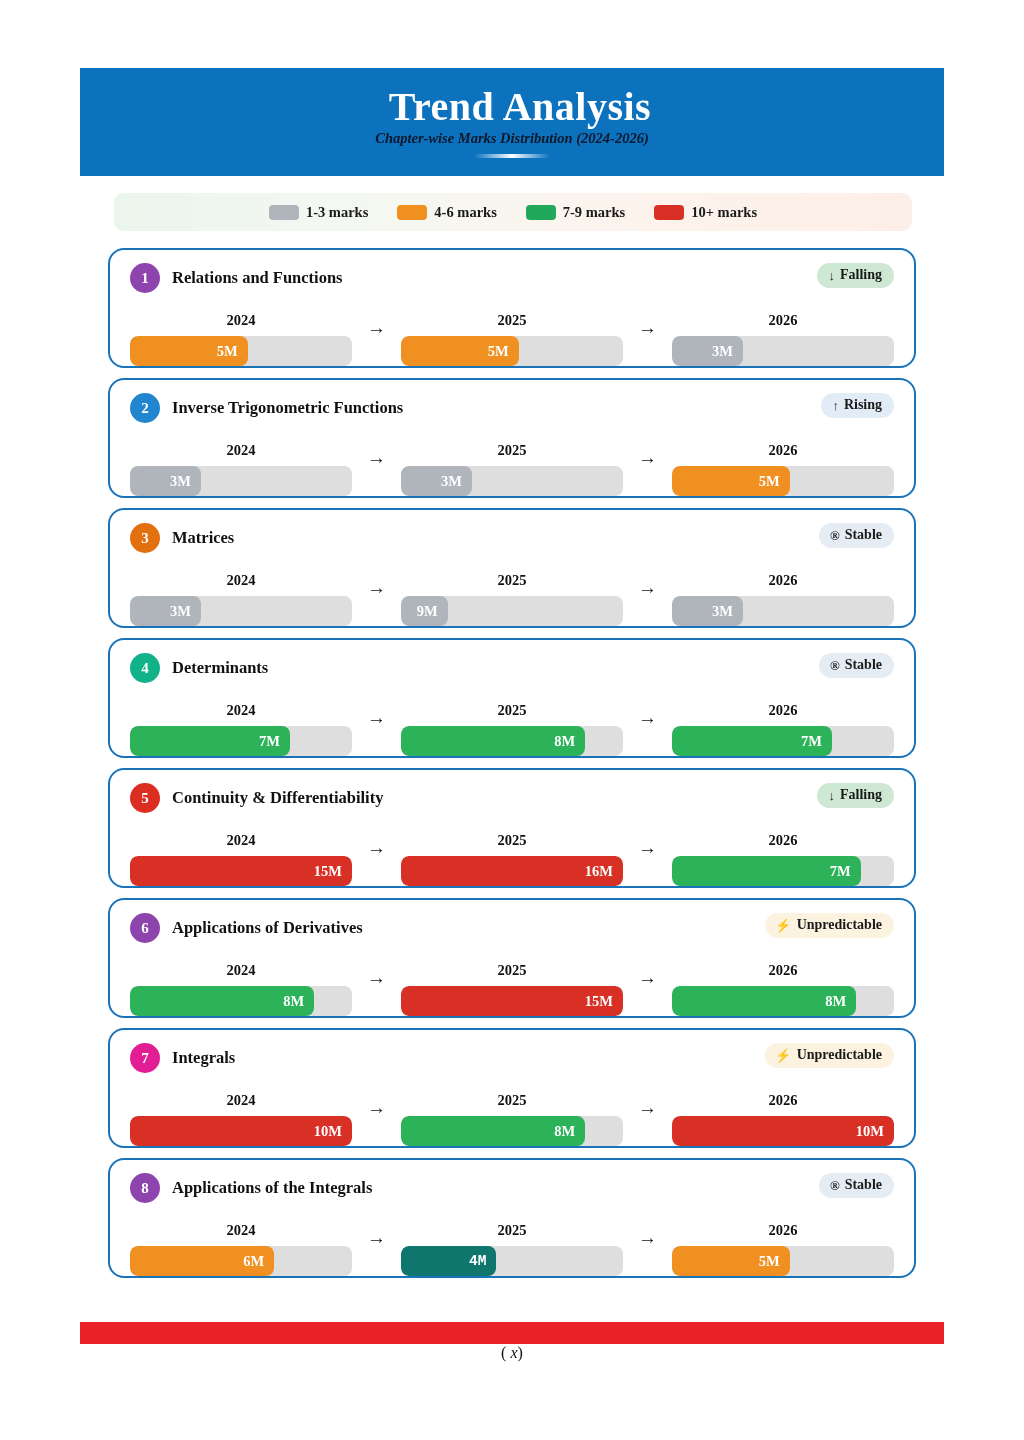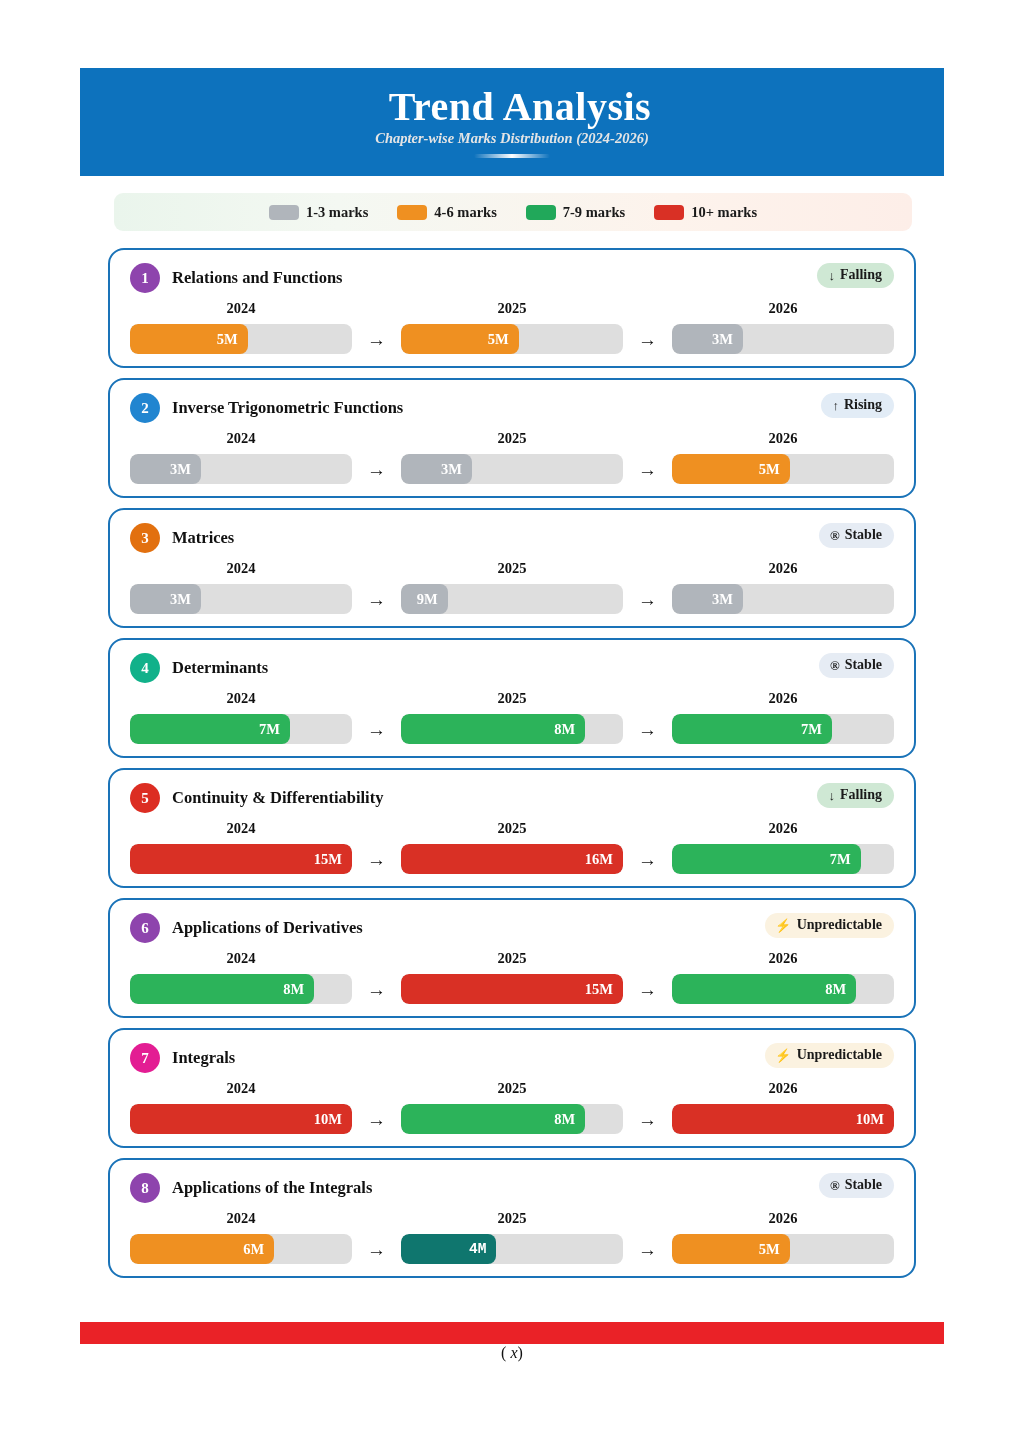--- a/index.html
+++ b/index.html
@@ -33,21 +33,21 @@
     color: #ffffff;
     letter-spacing: 0.5px;
     line-height: 1.05;
     margin: 0 0 2px 16px;
   }
   .header-sub {
     font-family: "Liberation Serif", "DejaVu Serif", serif;
     font-style: italic;
     font-weight: 700;
     font-size: 14.5px;
-    color: #e5e5e5;
+    color: #0f172a;
     margin: 0;
   }
   .header-rule {
     margin-top: 7px;
     width: 76px; height: 4px;
     border-radius: 3px;
     background: linear-gradient(90deg, rgba(255,255,255,0) 0%, #ffffff 50%, rgba(255,255,255,0) 100%);
   }
 
   
@@ -103,22 +103,22 @@
     padding: 4px 12px 5px 11px;
     border-radius: 13px;
     font-size: 14px; font-weight: 700; color: #1a1a1a;
     font-family: "Liberation Serif", "DejaVu Serif", serif;
     white-space: nowrap;
     display: flex; align-items: center; gap: 5px;
   }
   .trend-icon { font-size: 13px; line-height: 1; }
 
   .years-row {
-    display: flex; align-items: flex-end;
-    margin-top: 4px;
+    display: flex; 
+    margin-top: 16px;
   }
   .year-col { width: 222px; flex: 0 0 222px; }
   .year-label {
     text-align: center;
     font-size: 14.5px; font-weight: 700; color: #111111;
     font-family: "Liberation Serif", "DejaVu Serif", serif;
     margin-bottom: 7px;
   }
   .track {
     position: relative;

